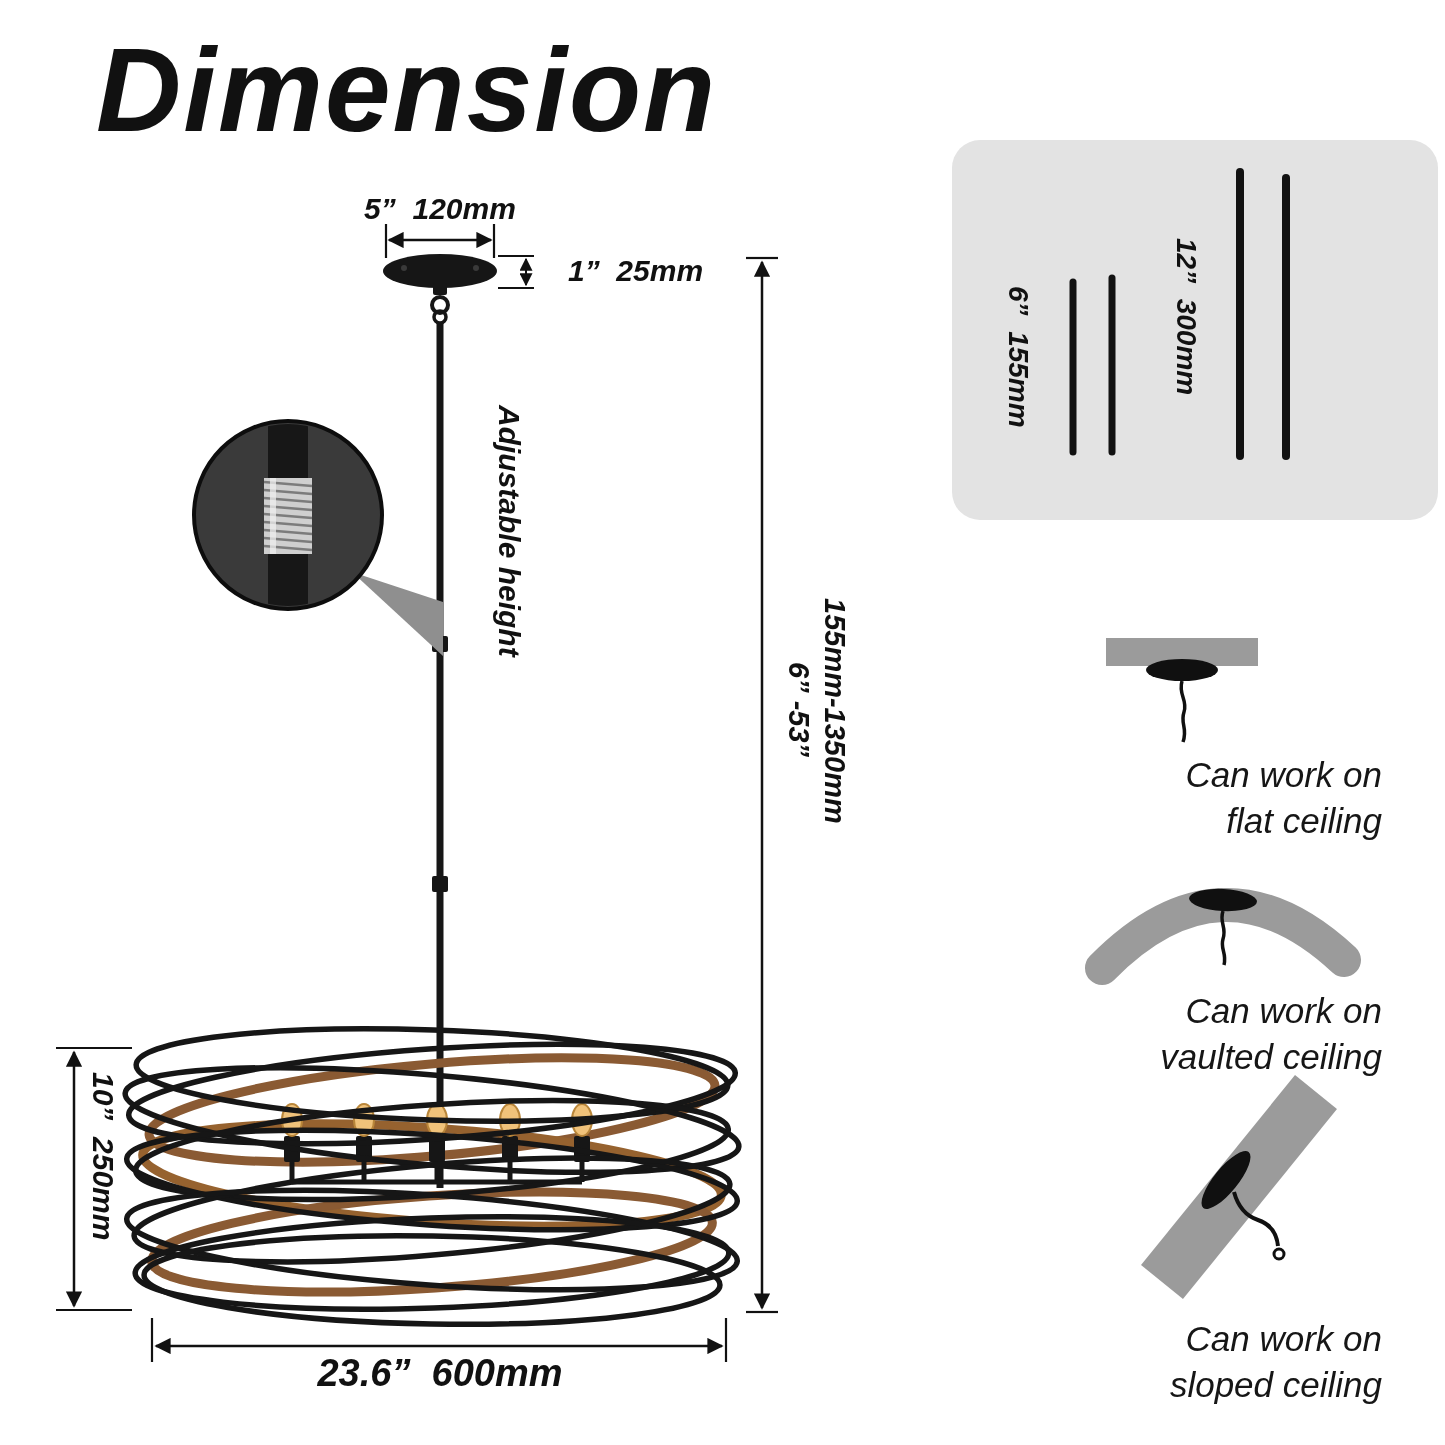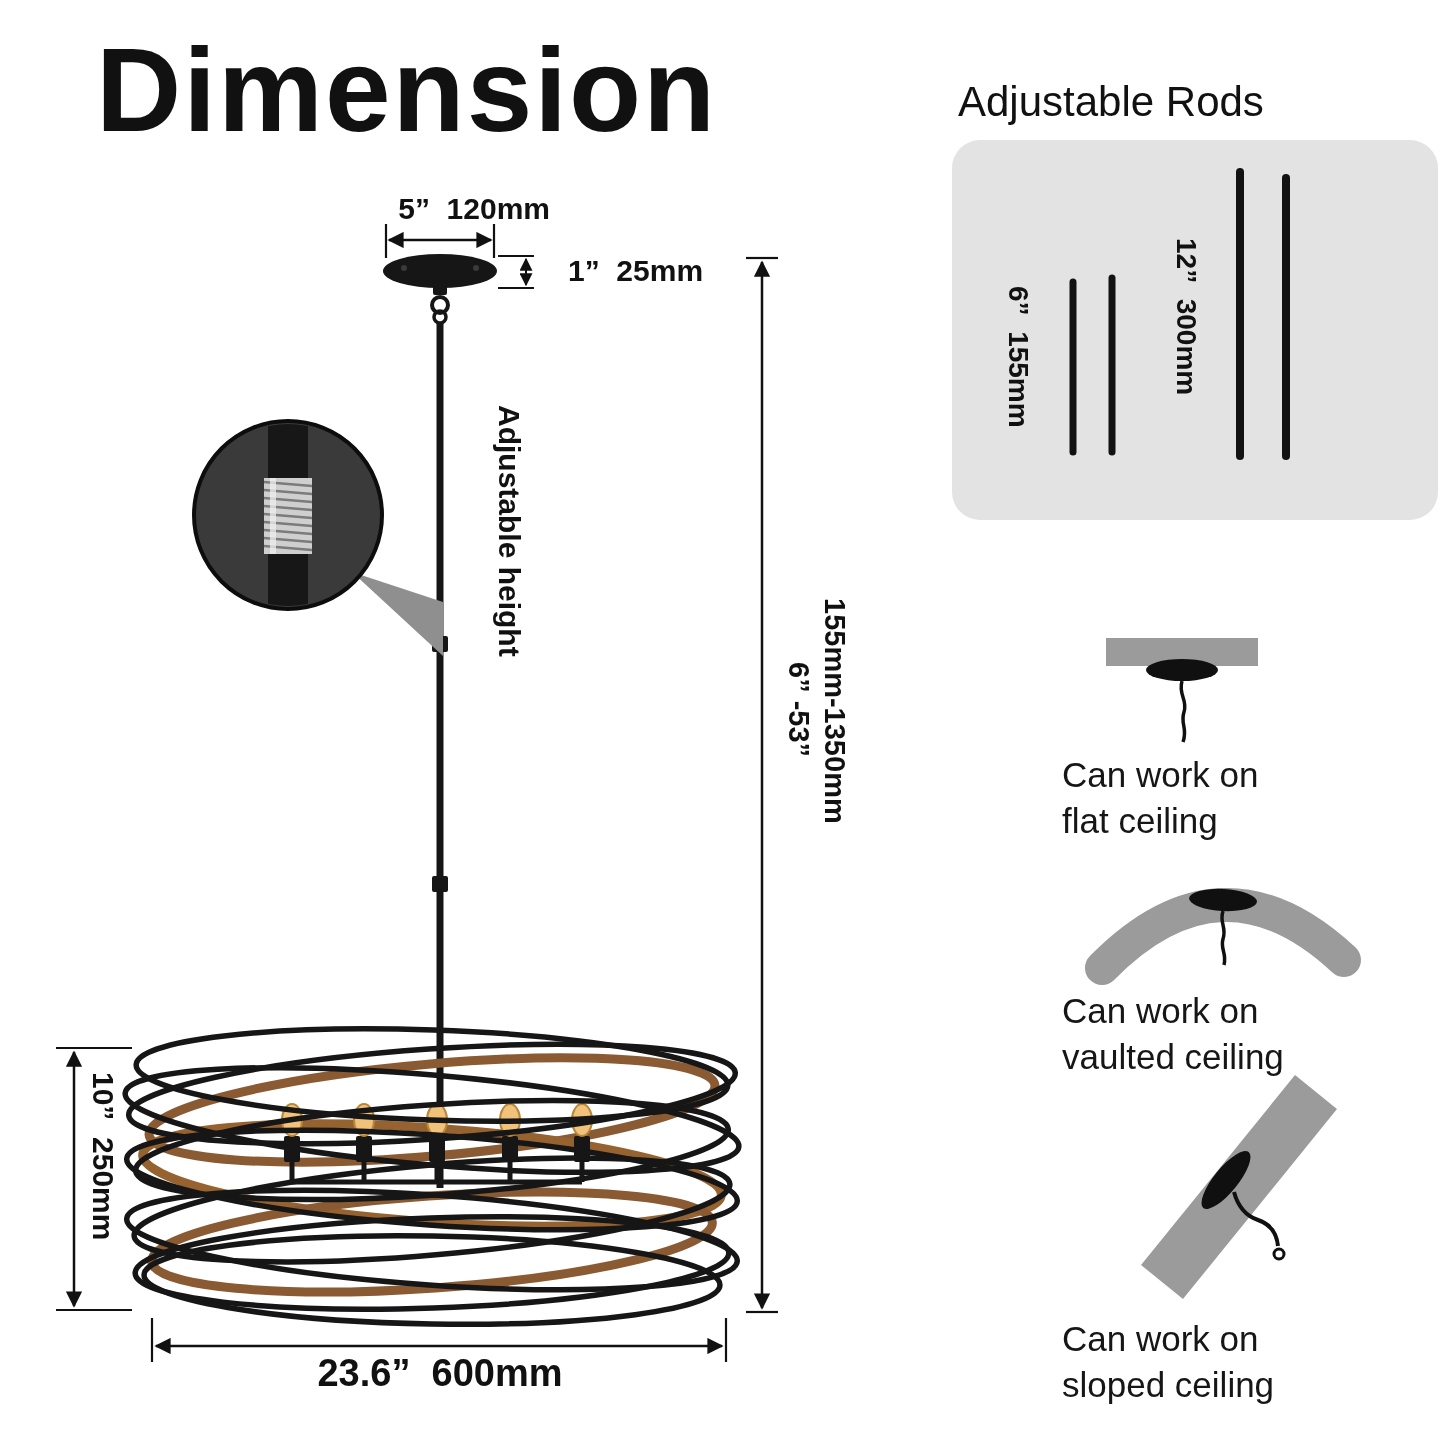--- a/index.html
+++ b/index.html
@@ -1,25 +1,25 @@
 <!DOCTYPE html>
 <html><head>
 <meta charset="utf-8">
 <style>
   * { margin:0; padding:0; box-sizing:border-box; }
   html,body { width:1445px; height:1445px; }
   body { background:#ffffff; font-family:"Liberation Sans", sans-serif; color:#111; position:relative; overflow:hidden; }
-  .canvas { position:absolute; inset:0; width:1445px; height:1246px; }
+  .canvas { position:absolute; inset:0; width:1445px; height:1246px;font-style:italic; }
   .art { position:absolute; left:0; top:0; width:1445px; height:1445px; }
   .title { position:absolute; left:96px; top:22px; font-size:118px; font-weight:bold; letter-spacing:2px; color:#111; white-space:nowrap; }
   .lbl { position:absolute; font-weight:bold; font-size:30px; color:#111; white-space:nowrap; }
   .vlbl { position:absolute; font-weight:bold; font-size:29px; color:#111; writing-mode:vertical-rl; text-orientation:mixed; white-space:nowrap; }
   .ctr { text-align:center; }
   .rods-heading { position:absolute; left:958px; top:78px; font-size:42px; font-weight:normal; color:#111; white-space:nowrap; }
-  .cap { position:absolute; width:320px; text-align:left; font-size:35px; font-weight:normal; color:#161616; line-height:1.32; white-space:pre-line; }
+  .cap { position:absolute; width:320px; text-align:right; font-size:35px; font-weight:normal; color:#161616; line-height:1.32; white-space:pre-line; }
 </style>
 </head>
 <body>
 
 <div class="canvas">
 
   <svg class="art" viewBox="0 0 1445 1445">
     <defs>
       <marker id="arrow" viewBox="0 0 10 10" refX="9" refY="5" markerWidth="6.5" markerHeight="6.5" orient="auto-start-reverse">
         <path d="M0,0 L10,5 L0,10 z" fill="#111"></path>
@@ -168,32 +168,31 @@
     <g>
       <line x1="1162" y1="1282" x2="1316" y2="1092" stroke="#9b9b9b" stroke-width="54"></line>
       <ellipse cx="1226" cy="1180" rx="36" ry="12" fill="#101010" transform="rotate(-51 1226 1180)"></ellipse>
       <path d="M1234,1192 q6,22 24,28 q18,6 20,26" fill="none" stroke="#101010" stroke-width="4"></path>
       <circle cx="1279" cy="1254" r="5" fill="none" stroke="#101010" stroke-width="3"></circle>
     </g>
   </svg>
 
   <div class="title">Dimension</div>
 
-  <div class="lbl ctr" style="left:330px; top:192px; width:220px;text-align:right;">5”&nbsp;&nbsp;120mm</div>
+  <div class="lbl ctr" style="left:330px; top:192px; width:220px;">5”&nbsp;&nbsp;120mm</div>
   <div class="lbl" style="left:568px; top:254px;">1”&nbsp;&nbsp;25mm</div>
 
   <div class="vlbl" style="left:492px; top:405px; font-size:30px;">Adjustable height</div>
 
   <div class="vlbl" style="left:782px; top:662px;">6” -53”</div>
   <div class="vlbl" style="left:818px; top:598px;">155mm-1350mm</div>
 
   <div class="vlbl" style="left:86px; top:1072px; font-size:30px;">10”&nbsp;&nbsp;250mm</div>
   <div class="lbl ctr" style="left:300px; top:1352px; width:280px; font-size:38px;">23.6”&nbsp;&nbsp;600mm</div>
 
-  <div class="rods-heading">Adjustable Rods</div>
   <div class="vlbl" style="left:1002px; top:286px; font-size:28px;">6”&nbsp;&nbsp;155mm</div>
   <div class="vlbl" style="left:1170px; top:238px; font-size:28px;">12”&nbsp;&nbsp;300mm</div>
 
   <div class="cap" style="left:1062px; top:752px;">Can work on
 flat ceiling</div>
   <div class="cap" style="left:1062px; top:988px;">Can work on
 vaulted ceiling</div>
   <div class="cap" style="left:1062px; top:1316px;">Can work on
 sloped ceiling</div>
 

